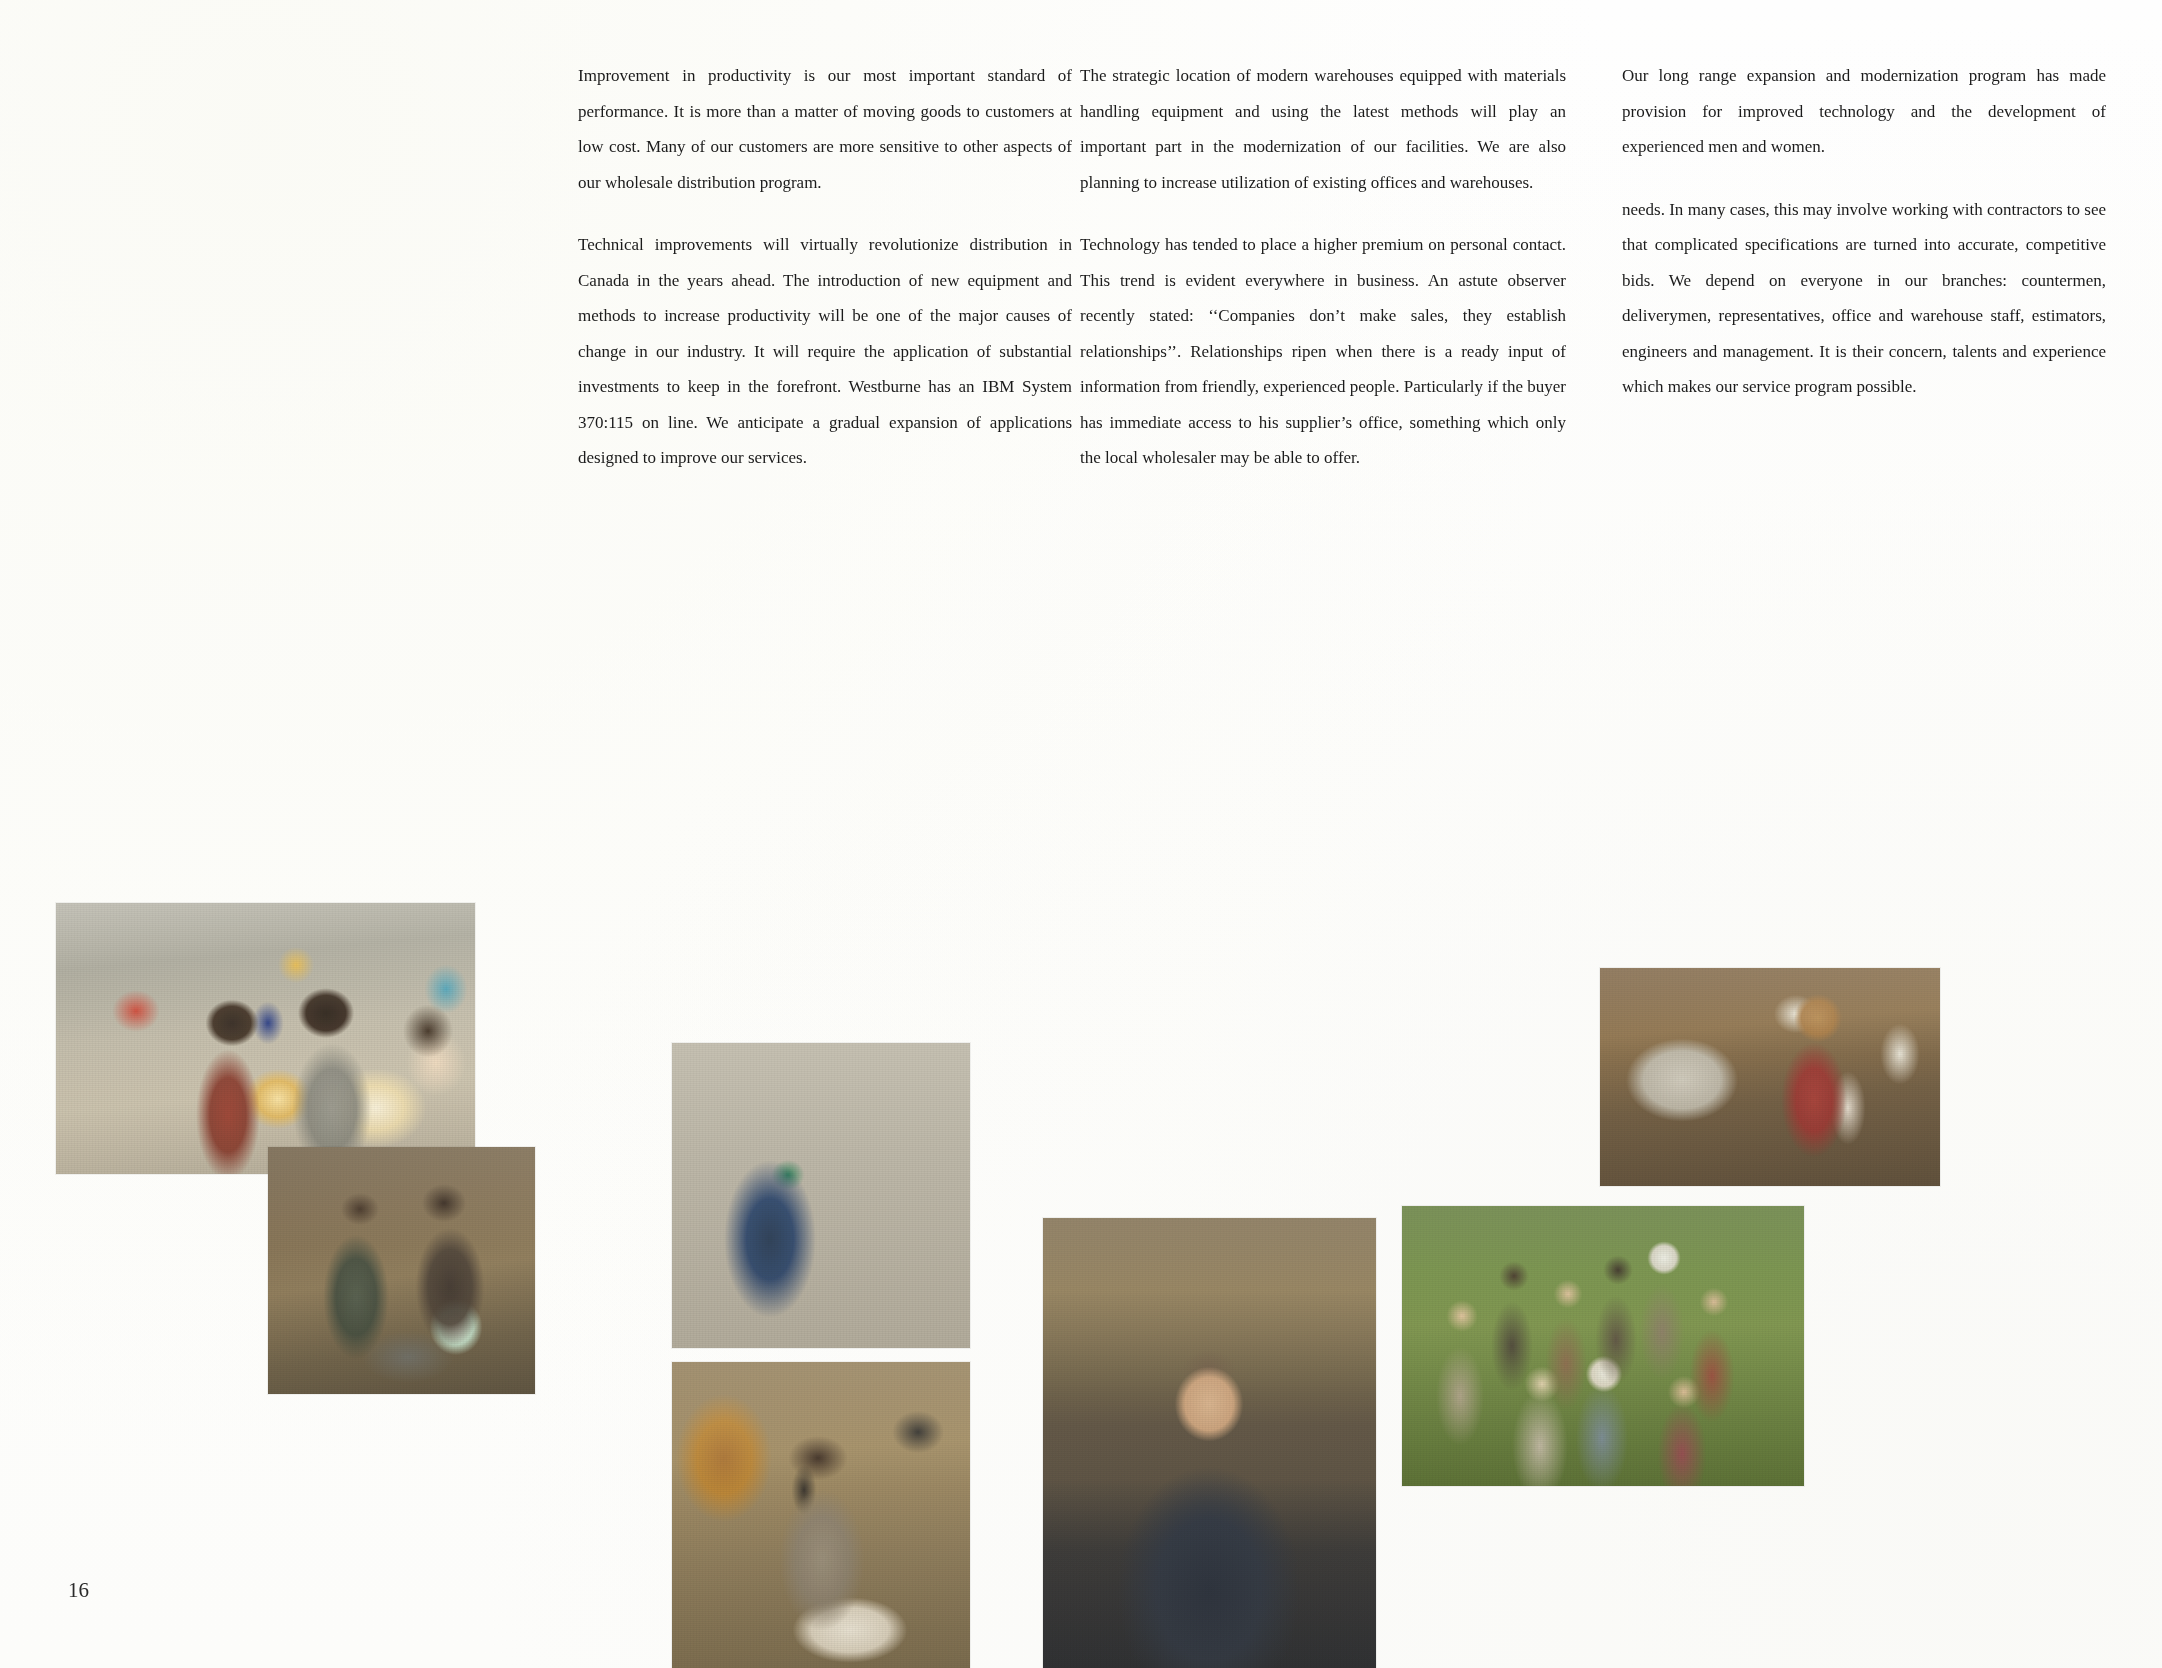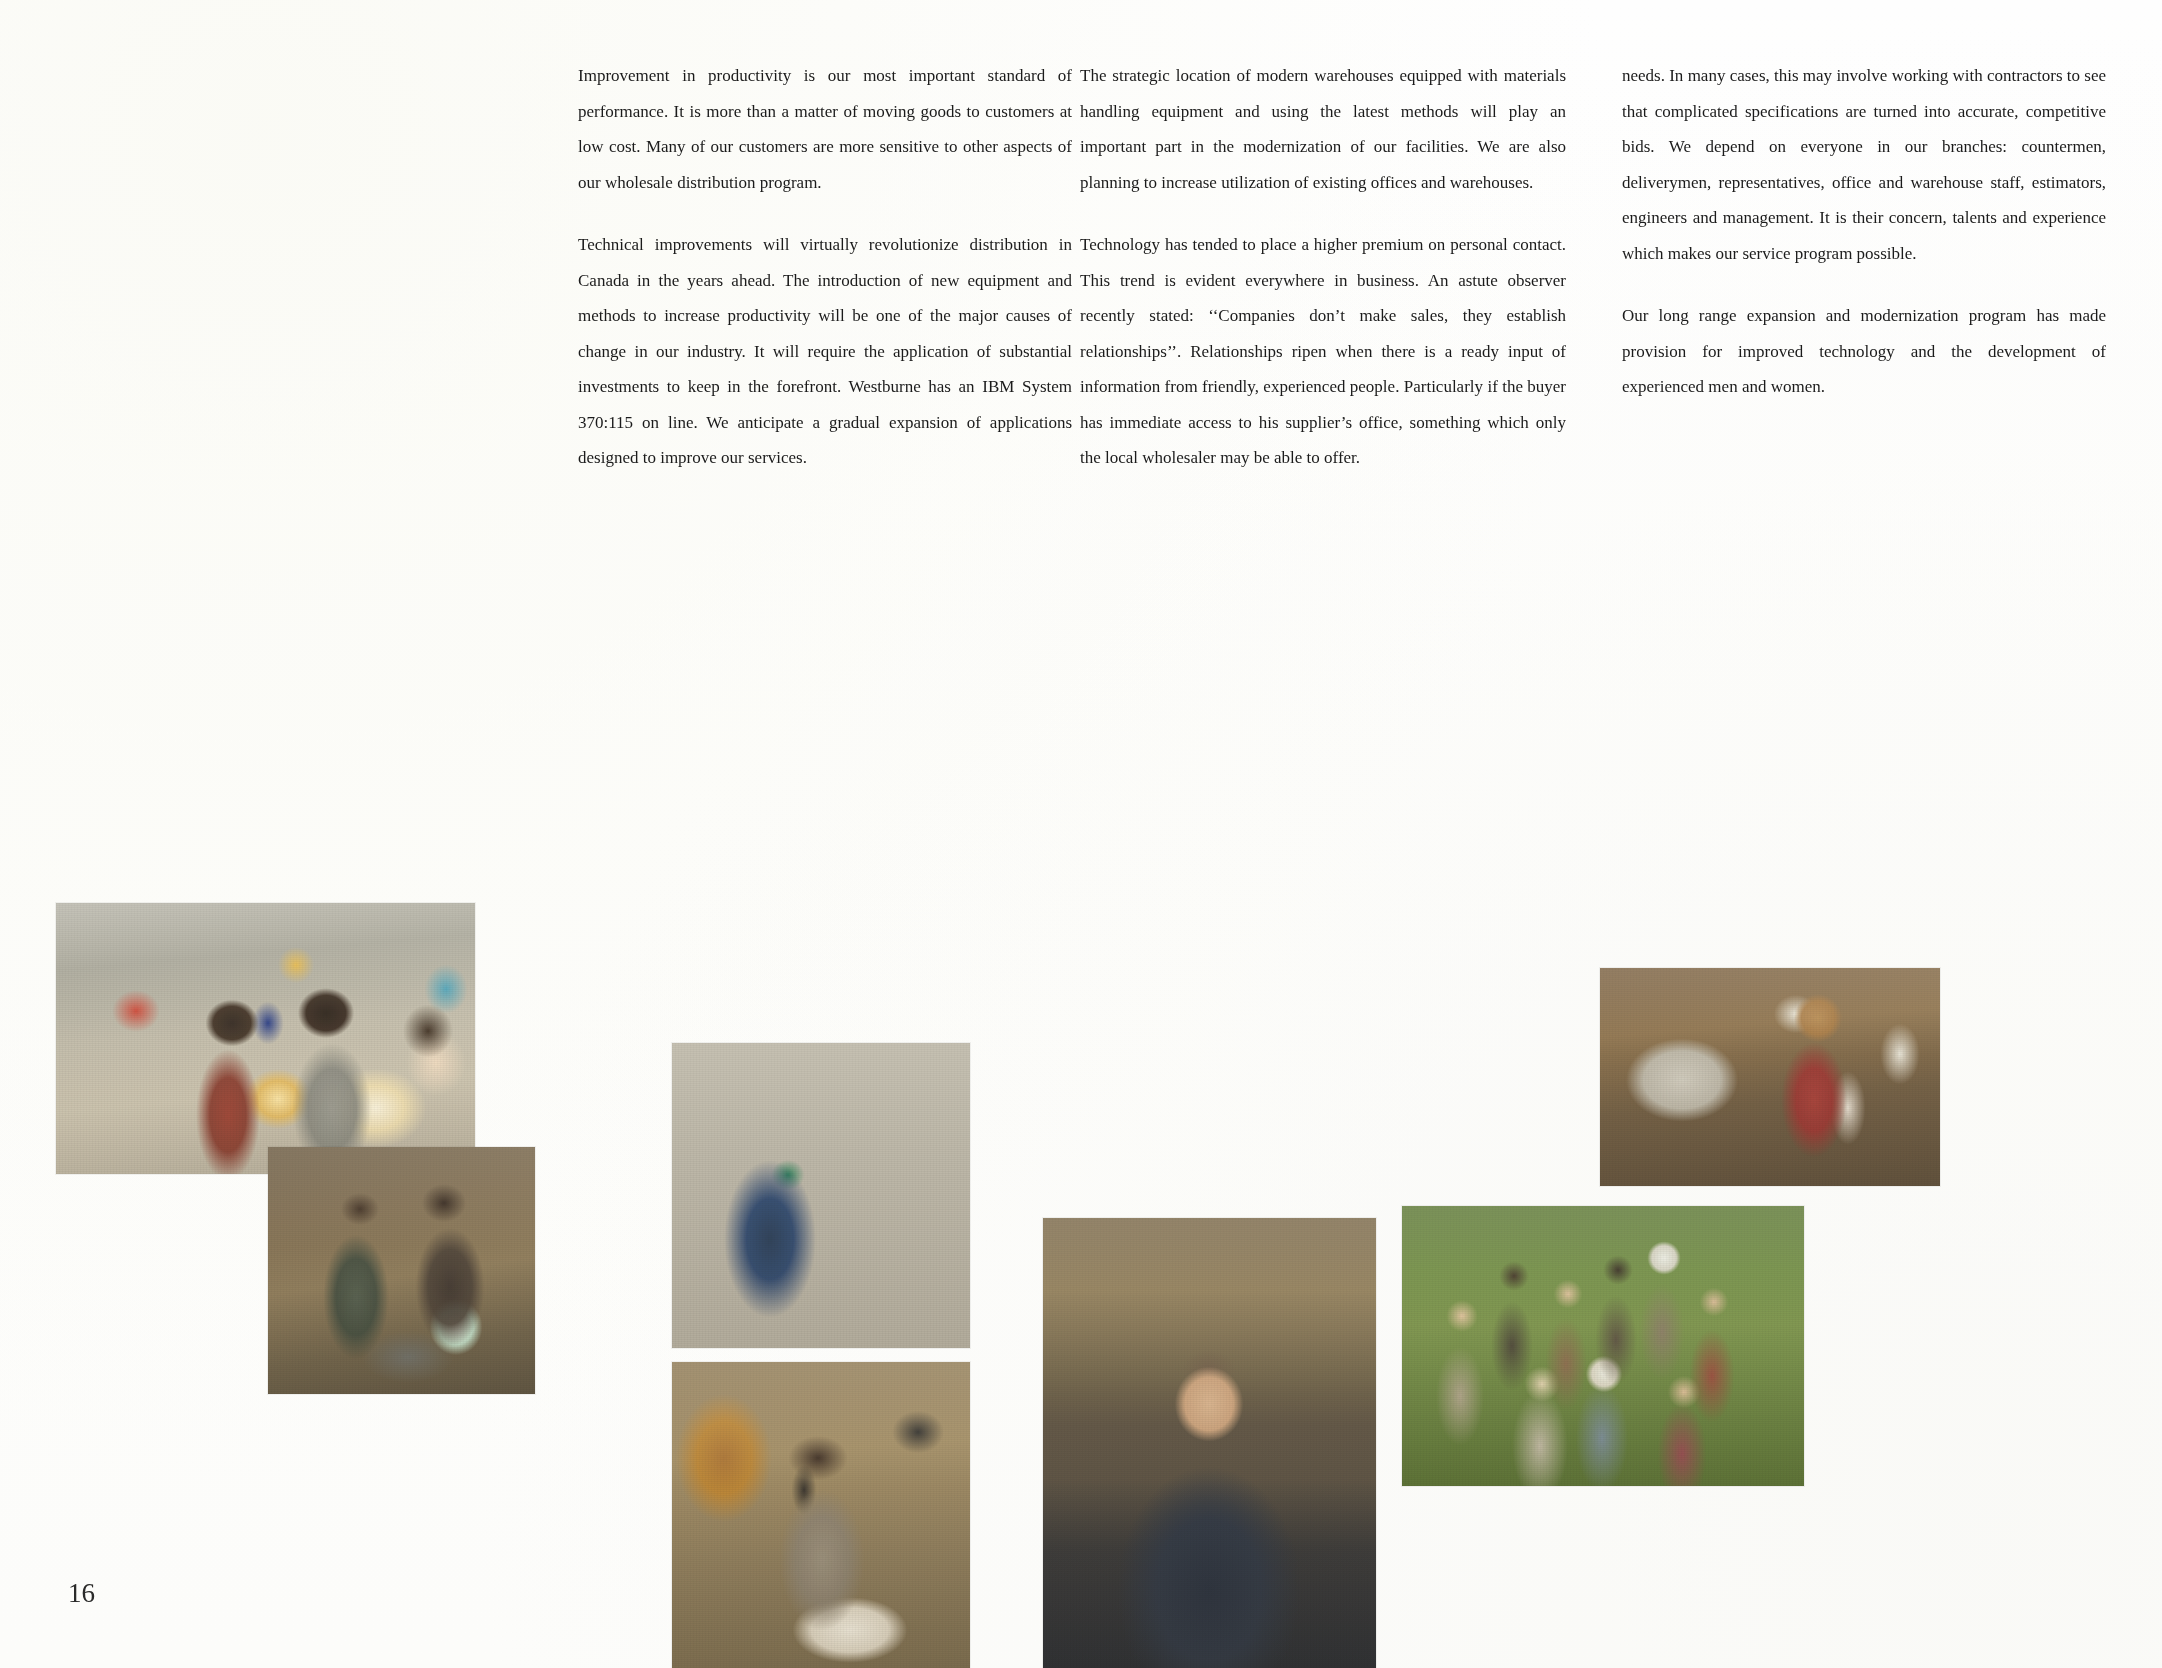--- a/index.html
+++ b/index.html
@@ -62,21 +62,21 @@
     margin: 0 0 27px 0;
   }
   .col p:last-child { margin-bottom: 0; }
 
   
   #page-number {
     position: absolute;
     left: 68px;
     top: 1578px;
     font-family: "Liberation Serif", serif;
-    font-size: 27px;
+    font-size: 21px;
     color: #2a2a2a;
   }
 
   
   .photo {
     position: absolute;
     overflow: hidden;
     background-color: #b9b3a4;
     box-shadow: 0 0 0 1px rgba(0,0,0,0.05);
   }
@@ -263,22 +263,22 @@
     <p>Improvement in productivity is our most important standard of performance. It is more than a matter of moving goods to customers at low cost. Many of our customers are more sensitive to other aspects of our wholesale distribution program.</p>
     <p>Technical improvements will virtually revolutionize distribution in Canada in the years ahead. The introduction of new equipment and methods to increase productivity will be one of the major causes of change in our industry. It will require the application of substantial investments to keep in the forefront. Westburne has an IBM System 370:115 on line. We anticipate a gradual expansion of applications designed to improve our services.</p>
   </div>
 
   <div class="col" id="col-2">
     <p>The strategic location of modern warehouses equipped with materials handling equipment and using the latest methods will play an important part in the modernization of our facilities. We are also planning to increase utilization of existing offices and warehouses.</p>
     <p>Technology has tended to place a higher premium on personal contact. This trend is evident everywhere in business. An astute observer recently stated: ‘‘Companies don’t make sales, they establish relationships’’. Relationships ripen when there is a ready input of information from friendly, experienced people. Particularly if the buyer has immediate access to his supplier’s office, something which only the local wholesaler may be able to offer.</p>
   </div>
 
   <div class="col" id="col-3">
+    <p>Our long range expansion and modernization program has made provision for improved technology and the development of experienced men and women.</p>
     <p>needs. In many cases, this may involve working with contractors to see that complicated specifications are turned into accurate, competitive bids. We depend on everyone in our branches: countermen, deliverymen, representatives, office and warehouse staff, estimators, engineers and management. It is their concern, talents and experience which makes our service program possible.</p>
-    <p>Our long range expansion and modernization program has made provision for improved technology and the development of experienced men and women.</p>
   </div>
 
   <div class="photo" id="photo-showroom">
     <div class="tone"></div>
     <div class="figures"></div>
     <div class="grain"></div>
     <div class="fade"></div>
   </div>
 
   <div class="photo" id="photo-counter">

